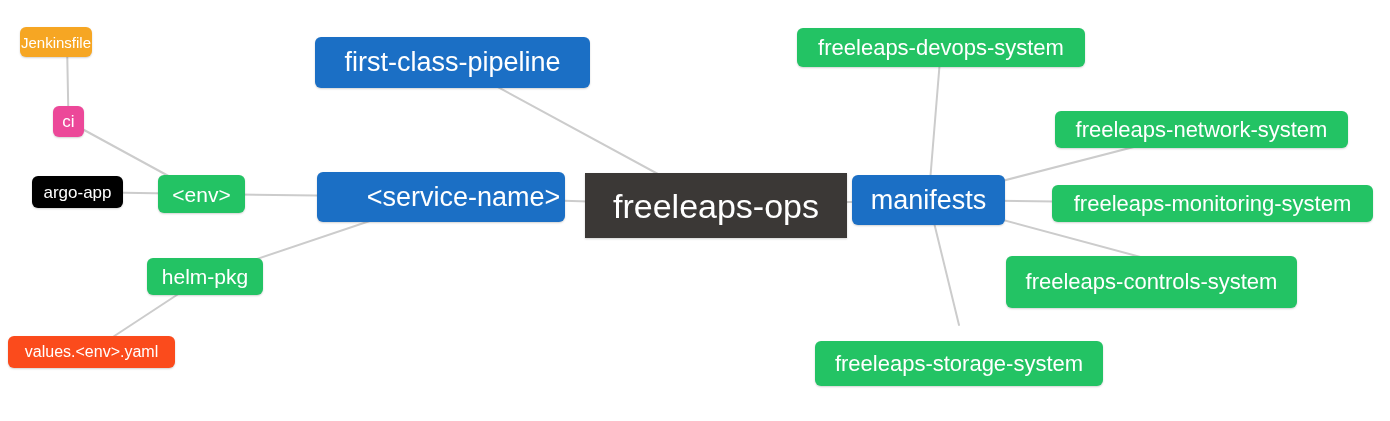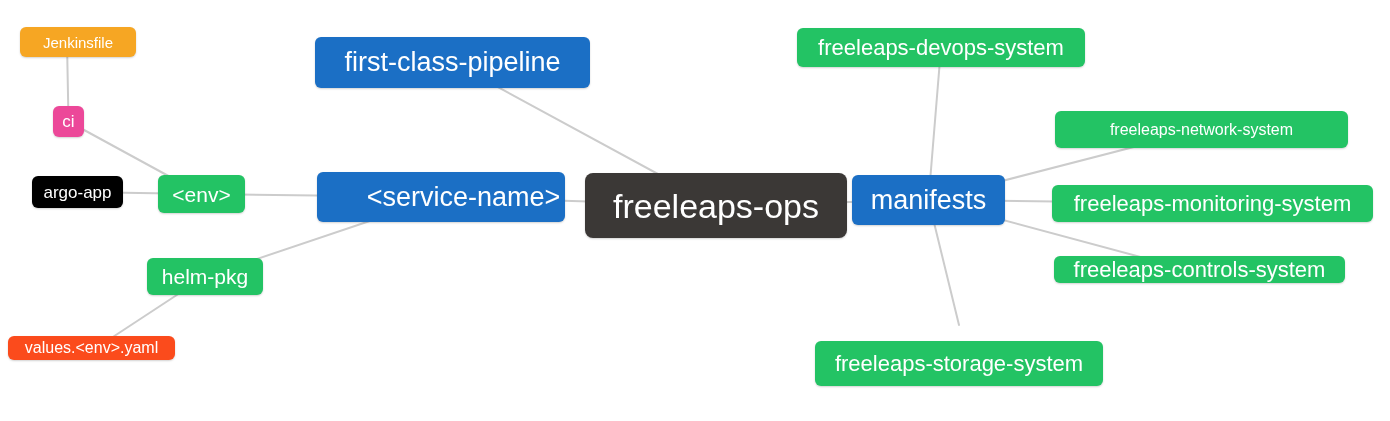--- a/index.html
+++ b/index.html
@@ -29,21 +29,21 @@
     justify-content: center;
     color: #ffffff;
     white-space: nowrap;
     border-radius: 6px;
     box-sizing: border-box;
     box-shadow: 0 1px 2px rgba(0,0,0,0.18);
     cursor: pointer;
     user-select: none;
     line-height: 1;
   }
-  .node.root { border-radius: 8px; }
+  .node.root { border-radius: 0; }
 </style>
 </head>
 <body>
 
 <div class="canvas" style="background: rgb(255, 255, 255);">
   <svg class="edge-layer" width="1390" height="421">
       <line x1="716" y1="205.5" x2="452.5" y2="62.5" stroke="#cccccc" stroke-width="2" stroke-linecap="round"></line>
       <line x1="716" y1="205.5" x2="441" y2="197" stroke="#cccccc" stroke-width="2" stroke-linecap="round"></line>
       <line x1="716" y1="205.5" x2="928.5" y2="200" stroke="#cccccc" stroke-width="2" stroke-linecap="round"></line>
       <line x1="441" y1="197" x2="201.5" y2="194" stroke="#cccccc" stroke-width="2" stroke-linecap="round"></line>
@@ -59,21 +59,21 @@
       <line x1="928.5" y1="200" x2="959" y2="325" stroke="#cccccc" stroke-width="2" stroke-linecap="round"></line>
     </svg>
 
 <div class="node root" style="left: 585px; top: 173px; width: 262px; height: 65px; font-size: 34px; background: rgb(59, 56, 54); color: rgb(255, 255, 255);">freeleaps-ops</div>
     <div class="node" style="left: 315px; top: 37px; width: 275px; height: 51px; font-size: 27px; background: rgb(27, 111, 197); color: rgb(255, 255, 255);">first-class-pipeline</div>
     <div class="node" style="left: 317px; top: 172px; width: 248px; height: 50px; font-size: 27px; background: rgb(27, 111, 197); color: rgb(255, 255, 255); padding-left: 45px;">&lt;service-name&gt;</div>
     <div class="node" style="left: 852px; top: 175px; width: 153px; height: 50px; font-size: 27px; background: rgb(27, 111, 197); color: rgb(255, 255, 255);">manifests</div>
     <div class="node" style="left: 147px; top: 258px; width: 116px; height: 37px; font-size: 21px; background: rgb(35, 195, 100); color: rgb(255, 255, 255);">helm-pkg</div>
     <div class="node" style="left: 158px; top: 175px; width: 87px; height: 38px; font-size: 21px; background: rgb(35, 195, 100); color: rgb(255, 255, 255);">&lt;env&gt;</div>
     <div class="node" style="left: 797px; top: 28px; width: 288px; height: 39px; font-size: 22px; background: rgb(35, 195, 100); color: rgb(255, 255, 255);">freeleaps-devops-system</div>
-    <div class="node" style="left: 1055px; top: 111px; width: 293px; height: 37px; font-size: 16px; background: rgb(35, 195, 100); color: rgb(255, 255, 255);">freeleaps-network-system</div>
+    <div class="node" style="left: 1055px; top: 111px; width: 293px; height: 37px; font-size: 22px; background: rgb(35, 195, 100); color: rgb(255, 255, 255);">freeleaps-network-system</div>
     <div class="node" style="left: 1052px; top: 185px; width: 321px; height: 37px; font-size: 22px; background: rgb(35, 195, 100); color: rgb(255, 255, 255);">freeleaps-monitoring-system</div>
-    <div class="node" style="left: 1054px; top: 256px; width: 291px; height: 27px; font-size: 22px; background: rgb(35, 195, 100); color: rgb(255, 255, 255);">freeleaps-controls-system</div>
+    <div class="node" style="left: 1006px; top: 256px; width: 291px; height: 52px; font-size: 22px; background: rgb(35, 195, 100); color: rgb(255, 255, 255);">freeleaps-controls-system</div>
     <div class="node" style="left: 815px; top: 307px; width: 288px; height: 45px; font-size: 22px; background: rgb(35, 195, 100); color: rgb(255, 255, 255); margin-top: 34px;">freeleaps-storage-system</div>
     <div class="node" style="left: 53px; top: 106px; width: 31px; height: 31px; font-size: 17px; background: #ec4899; color: rgb(255, 255, 255);">ci</div>
     <div class="node" style="left: 32px; top: 176px; width: 91px; height: 32px; font-size: 17px; background: #000000; color: rgb(255, 255, 255);">argo-app</div>
-    <div class="node" style="left: 8px; top: 336px; width: 167px; height: 24px; font-size: 16px; background: rgb(251, 75, 28); color: rgb(255, 255, 255);">values.&lt;env&gt;.yaml</div>
-    <div class="node" style="left: 20px; top: 27px; width: 116px; height: 30px; font-size: 15px; background: rgb(246, 166, 35); color: rgb(255, 255, 255);">Jenkinsfile</div>
+    <div class="node" style="left: 8px; top: 336px; width: 167px; height: 32px; font-size: 16px; background: rgb(251, 75, 28); color: rgb(255, 255, 255);">values.&lt;env&gt;.yaml</div>
+    <div class="node" style="left: 20px; top: 27px; width: 72px; height: 30px; font-size: 15px; background: rgb(246, 166, 35); color: rgb(255, 255, 255);">Jenkinsfile</div>
   </div>
 
 </body></html>

